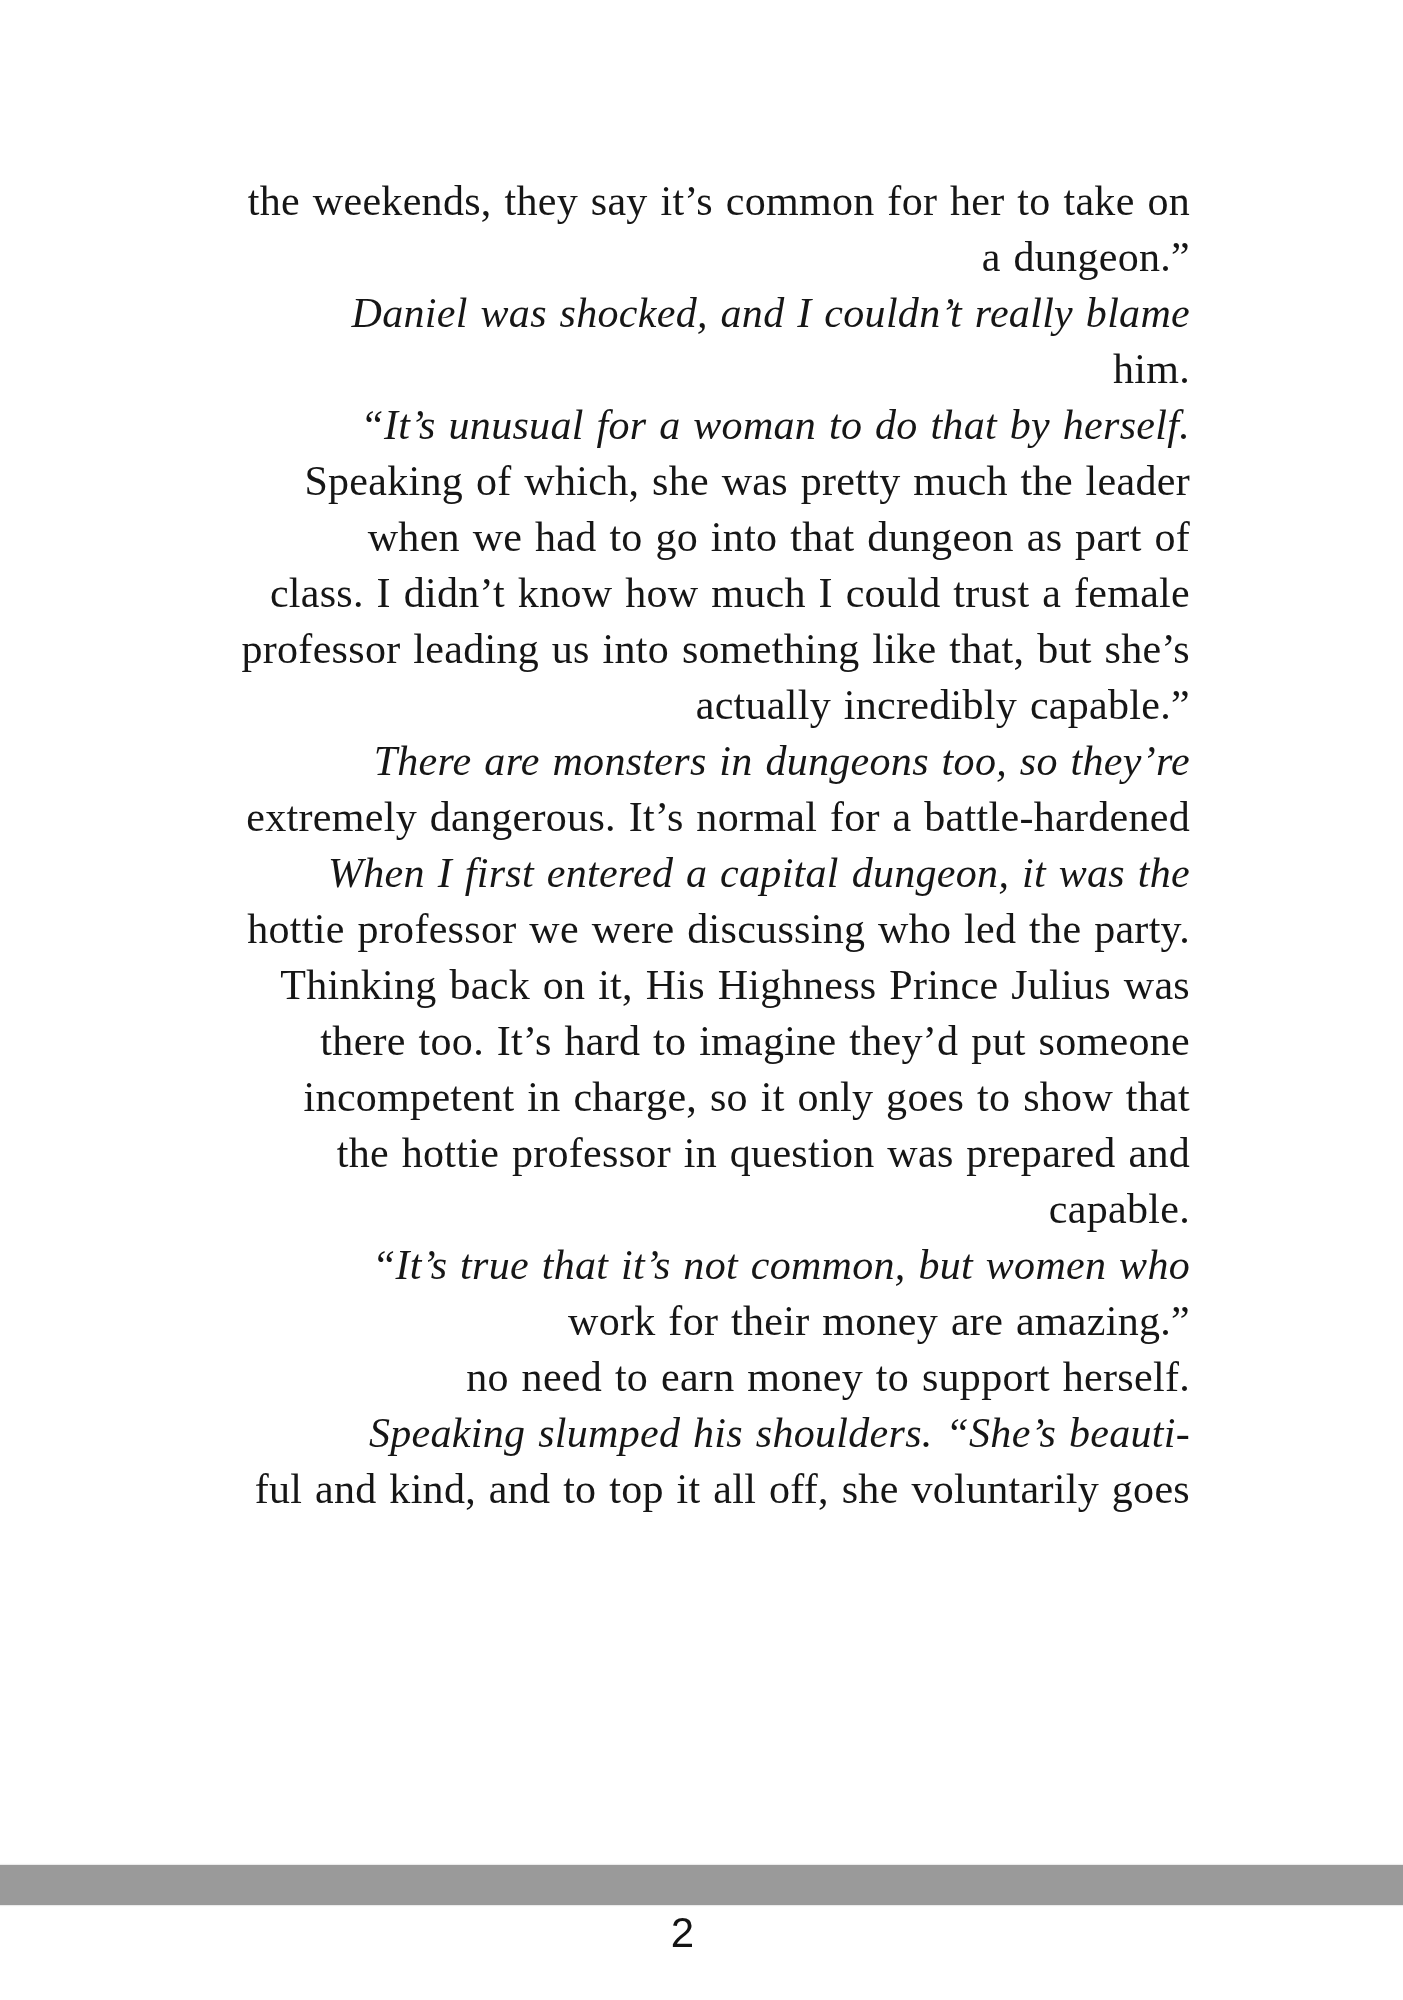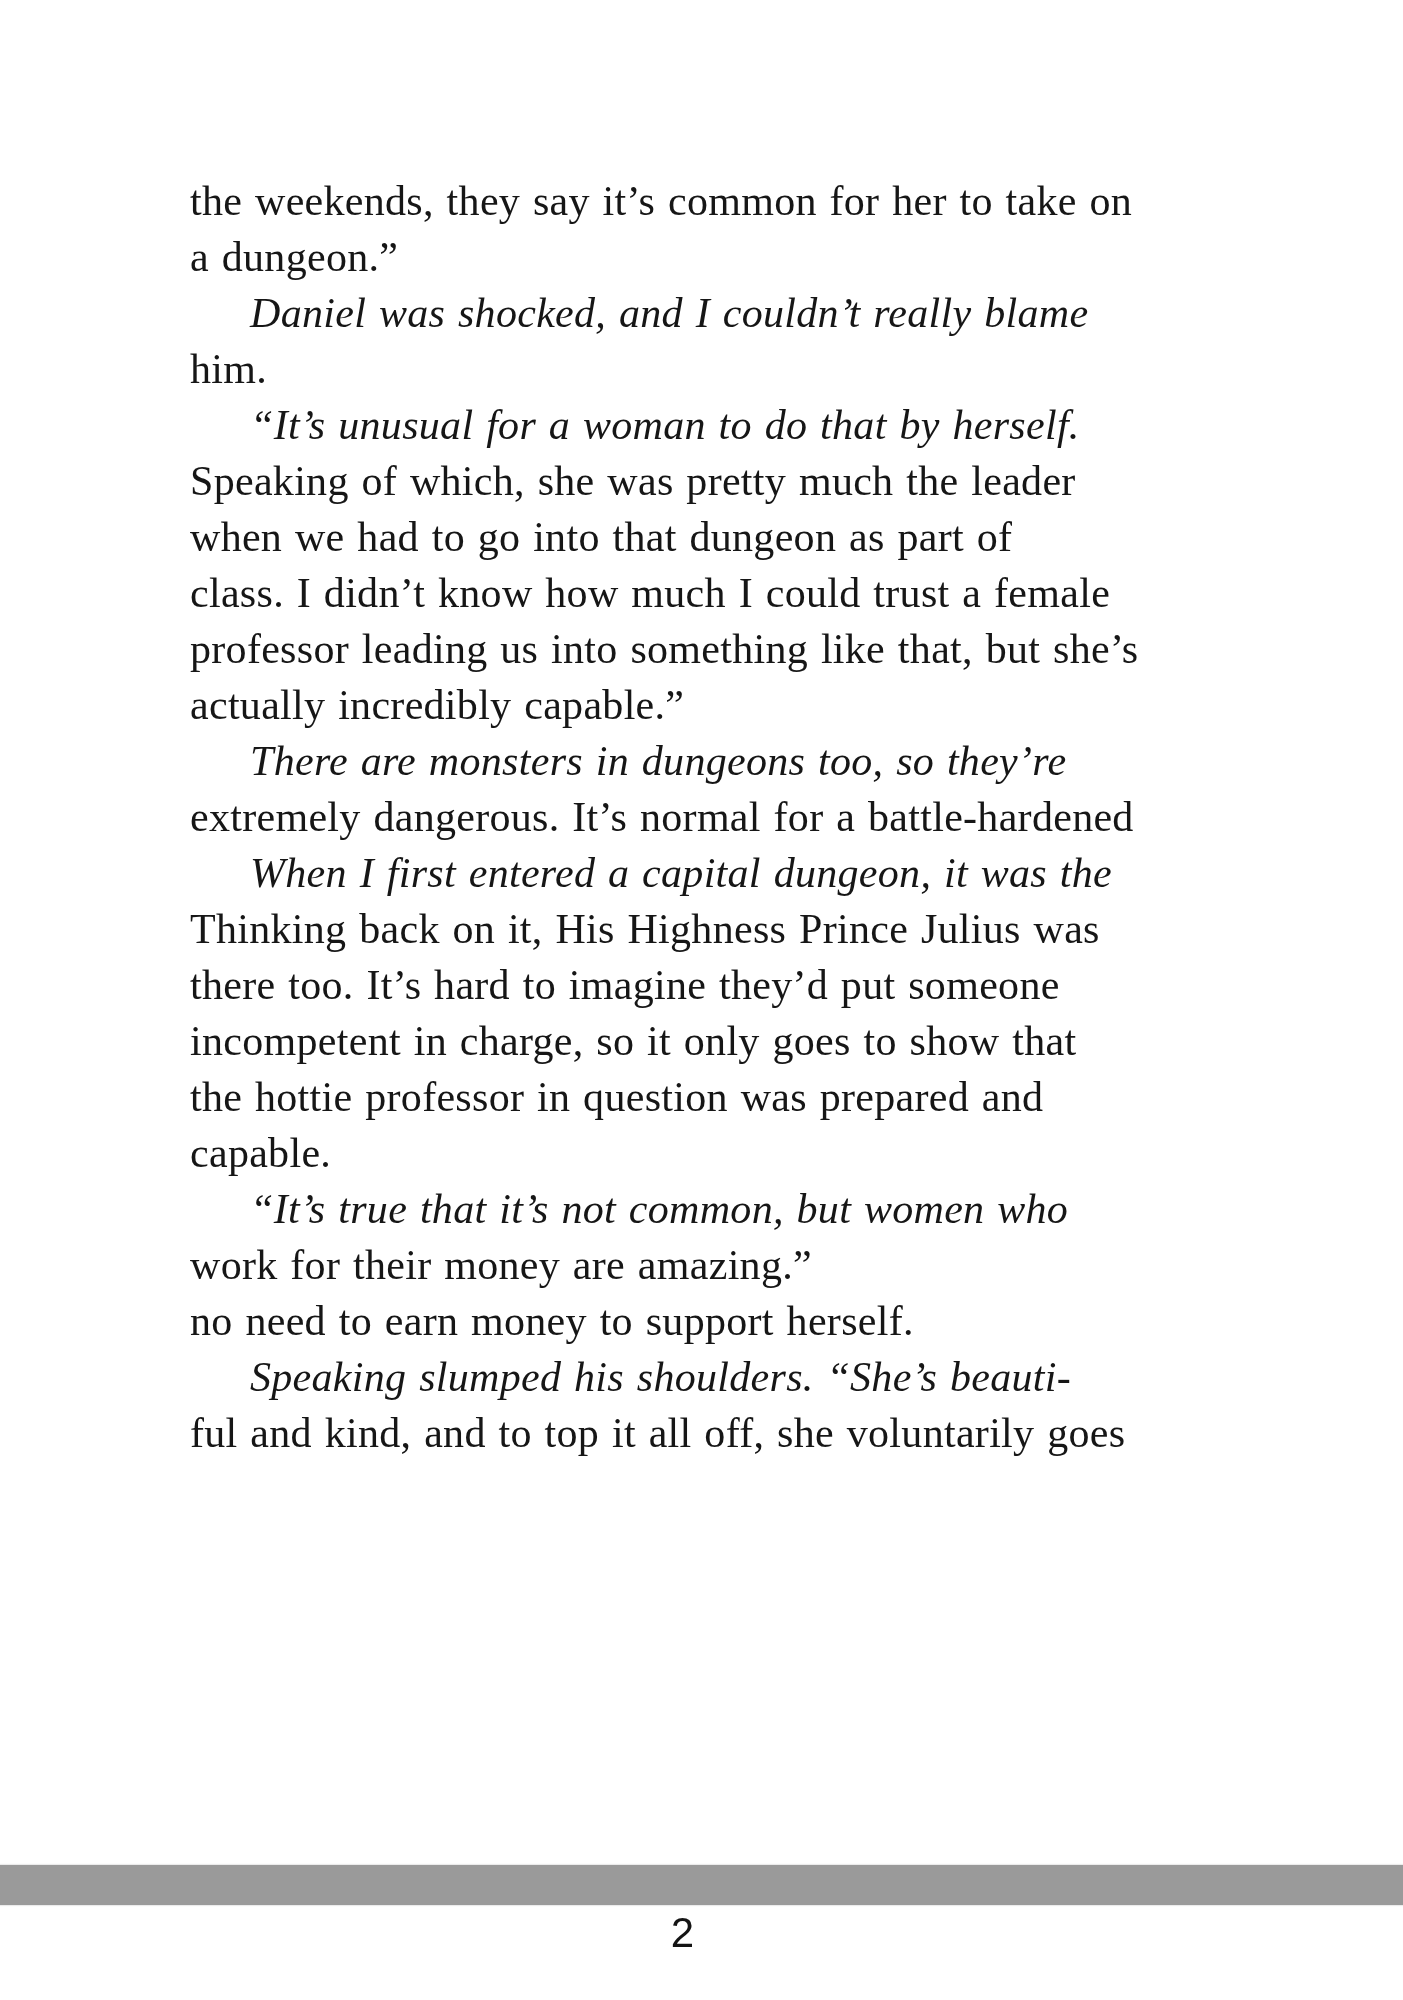--- a/index.html
+++ b/index.html
@@ -21,21 +21,21 @@
     position: absolute;
     left: 190px;
     top: 173px;
     width: 1000px;
     font-family: "Liberation Serif", "DejaVu Serif", serif;
     font-size: 42px;
     line-height: 56px;
     letter-spacing: 0.3px;
     word-spacing: 2px;
     color: #161616;
-    text-align: left;
+    text-align: right;
   }
   .line {
     white-space: pre;
     height: 56px;
   }
   .line.indent {
     padding-left: 60px;
     font-style: italic;
   }
   .footer-bar {
@@ -70,20 +70,21 @@
       <div class="line">him.</div>
       <div class="line indent">“It’s unusual for a woman to do that by herself.</div>
       <div class="line">Speaking of which, she was pretty much the leader</div>
       <div class="line">when we had to go into that dungeon as part of</div>
       <div class="line">class. I didn’t know how much I could trust a female</div>
       <div class="line">professor leading us into something like that, but she’s</div>
       <div class="line">actually incredibly capable.”</div>
       <div class="line indent">There are monsters in dungeons too, so they’re</div>
       <div class="line">extremely dangerous. It’s normal for a battle-hardened</div>
       <div class="line indent">When I first entered a capital dungeon, it was the</div>
+      <div class="line">hottie professor we were discussing who led the party.</div>
       <div class="line">Thinking back on it, His Highness Prince Julius was</div>
       <div class="line">there too. It’s hard to imagine they’d put someone</div>
       <div class="line">incompetent in charge, so it only goes to show that</div>
       <div class="line">the hottie professor in question was prepared and</div>
       <div class="line">capable.</div>
       <div class="line indent">“It’s true that it’s not common, but women who</div>
       <div class="line">work for their money are amazing.”</div>
       <div class="line">no need to earn money to support herself.</div>
       <div class="line indent">Speaking slumped his shoulders. “She’s beauti-</div>
       <div class="line">ful and kind, and to top it all off, she voluntarily goes</div>

